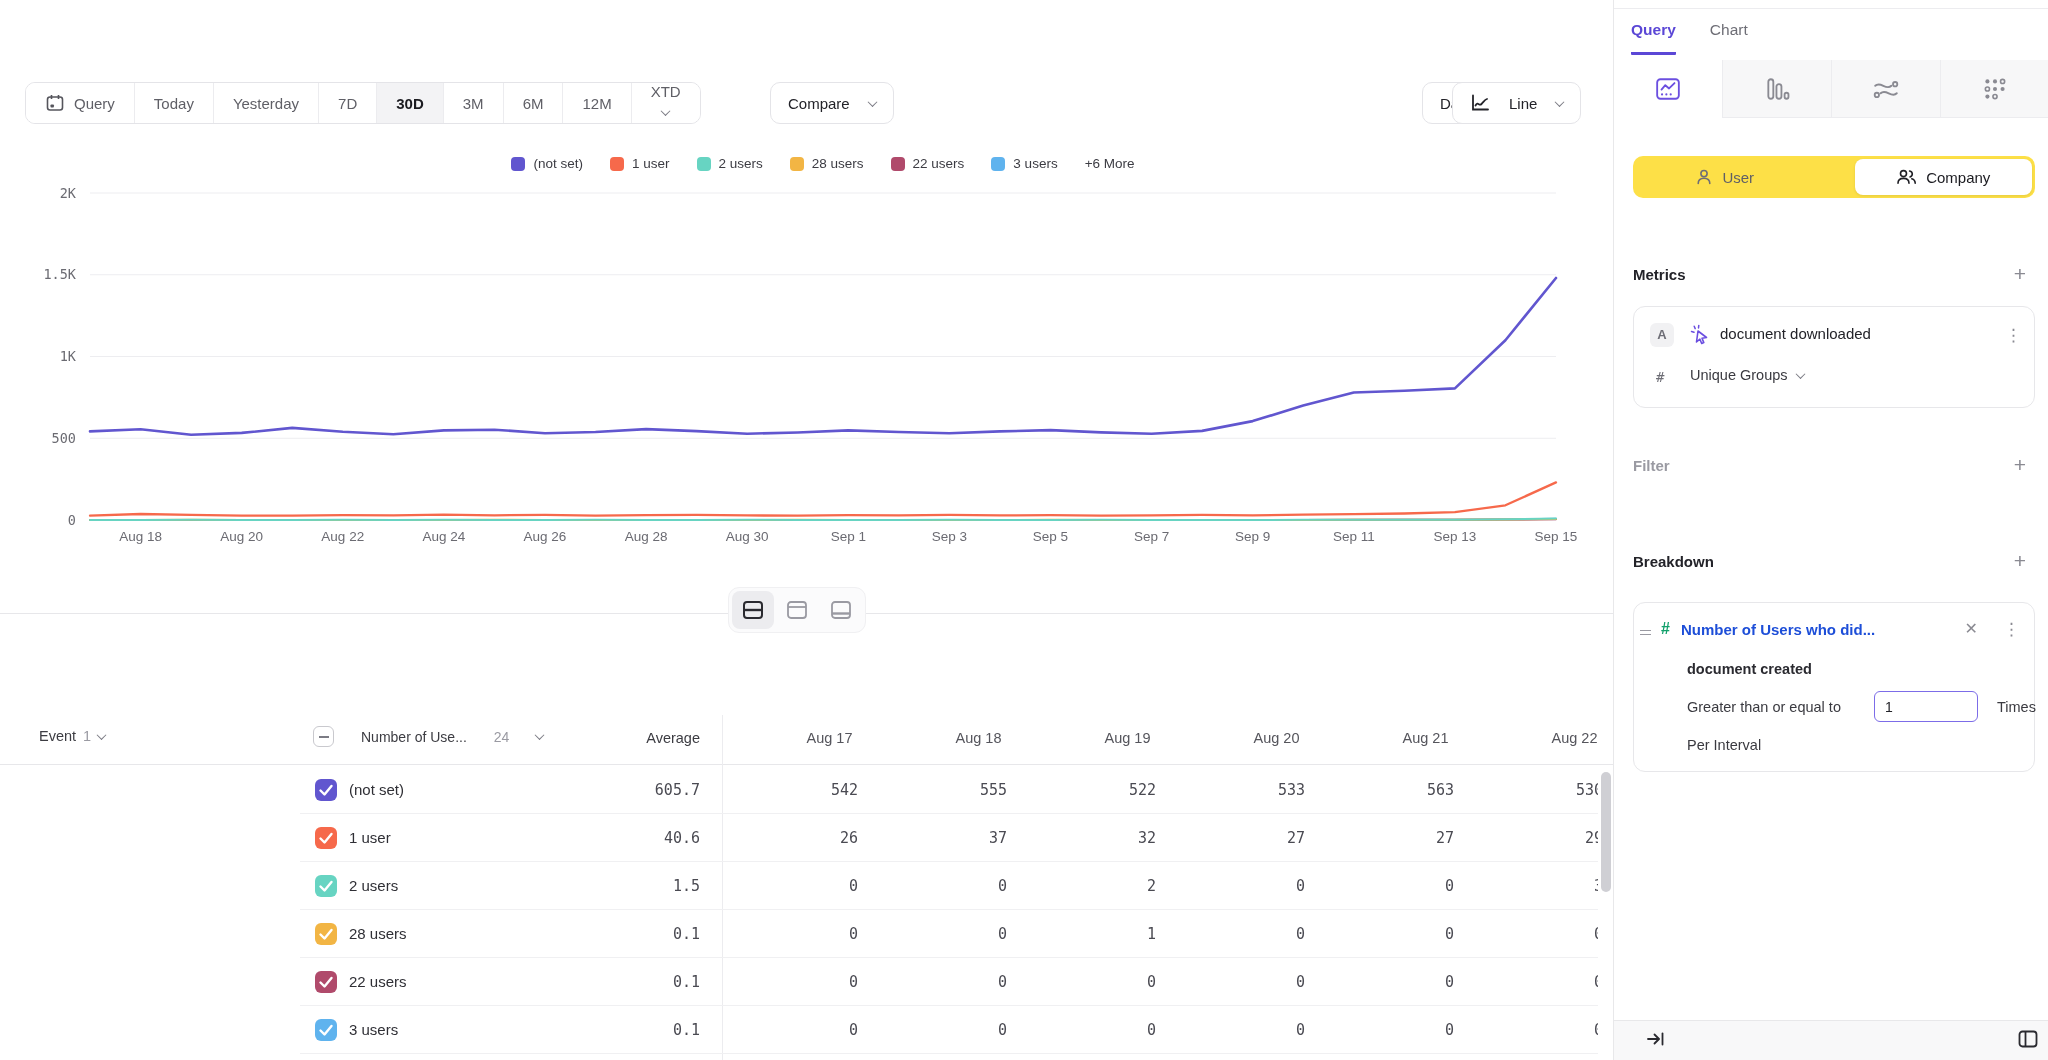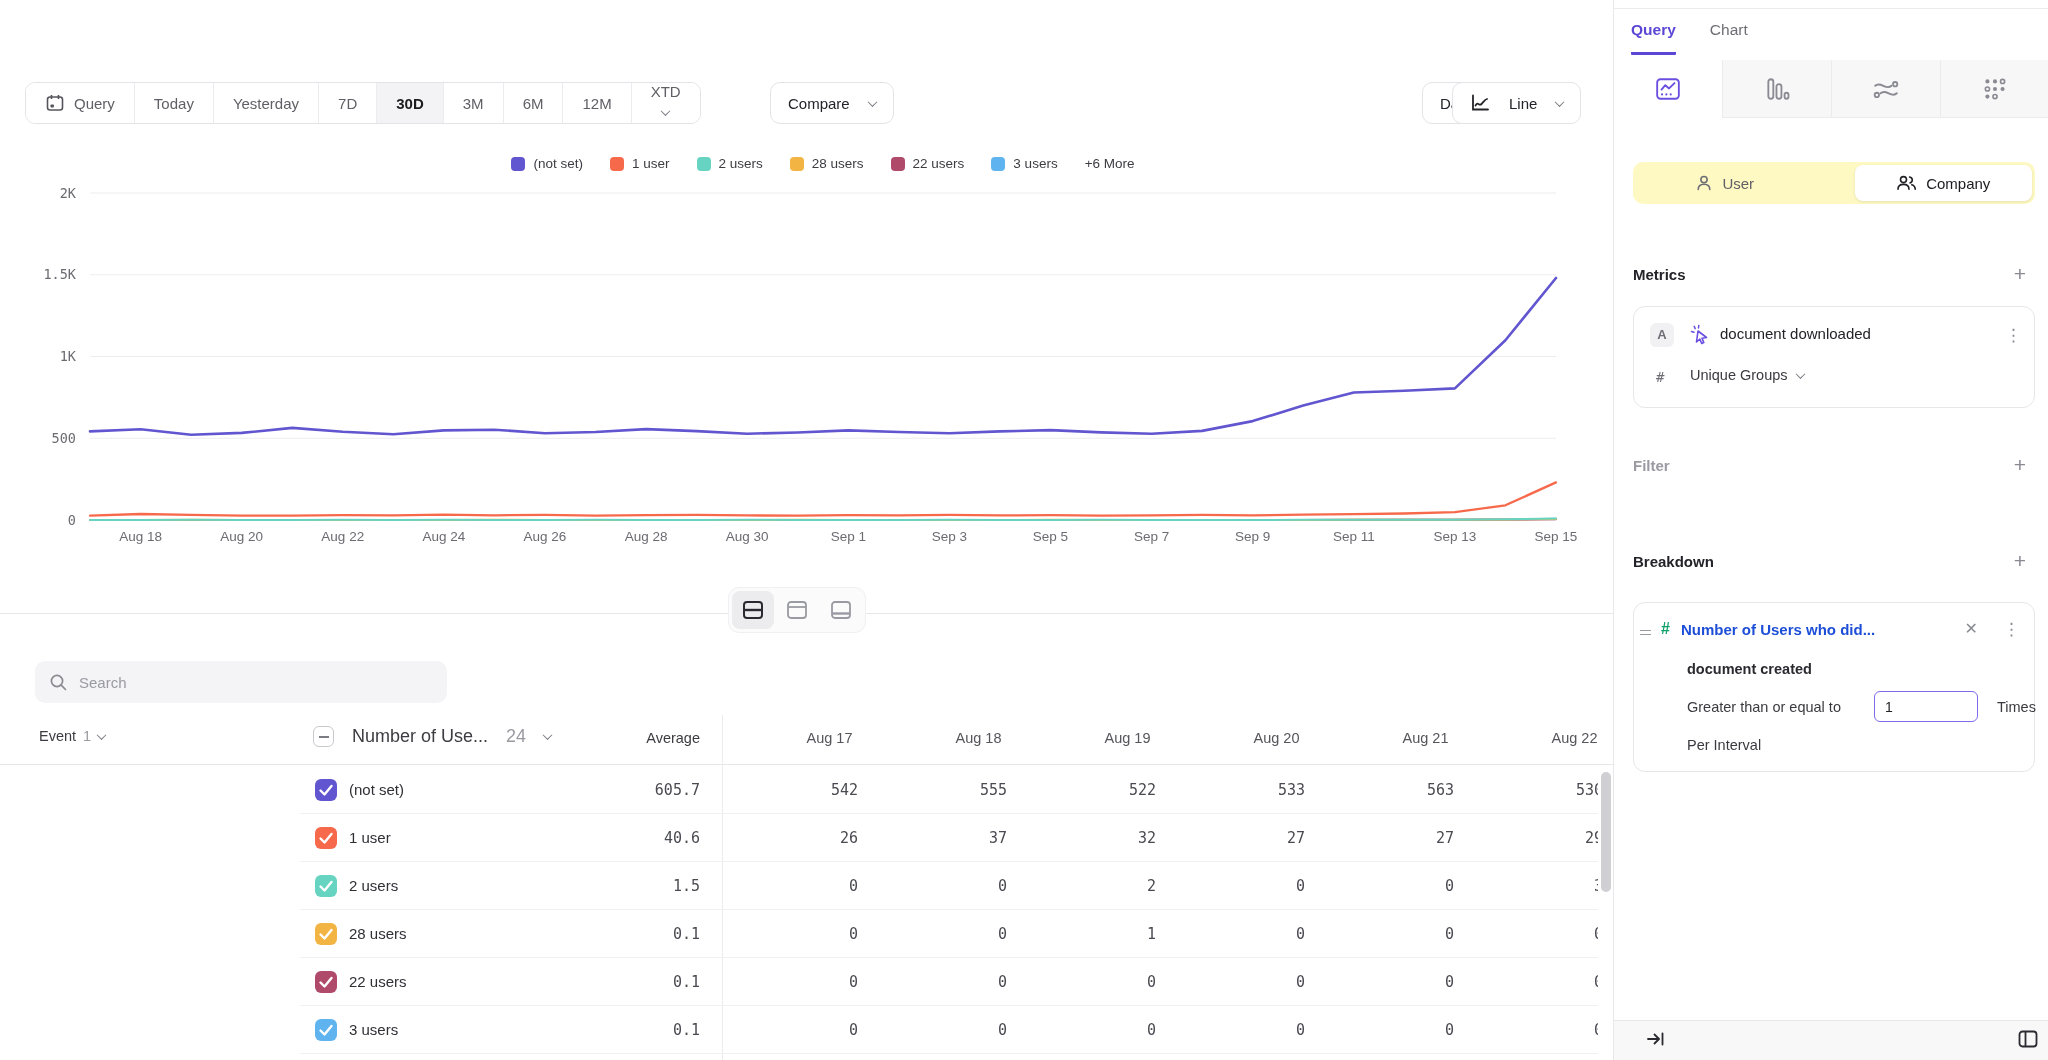--- a/index.html
+++ b/index.html
@@ -33,21 +33,21 @@
 
   
   .search { position:absolute; left:35px; top:661px; width:412px; height:42px; background:#f4f4f6; border-radius:10px; display:flex; align-items:center; gap:11px; padding:0 14px; }
   .search input { flex:1; border:none; background:transparent; outline:none; font-size:15px; color:#2a2a30; font-family:"Liberation Sans", sans-serif; }
   .search input::placeholder { color:#9a9aa2; }
 
   
   .thead { position:absolute; left:0; top:715px; width:1613px; height:50px; }
   .event-hdr { position:absolute; left:39px; top:13px; display:flex; align-items:center; gap:7px; font-size:14.5px; color:#3c3c42; cursor:pointer; }
   .hdr-count { color:#9a9aa2; }
-  .series-hdr { position:absolute; left:313px; top:11px; display:flex; align-items:center; gap:18px; font-size:18px; color:#3c3c42; }
+  .series-hdr { position:absolute; left:313px; top:11px; display:flex; align-items:center; gap:27px; font-size:14px; color:#3c3c42; }
   .ind-chk { width:21px; height:21px; background:#fff; border:1.5px solid #c9c9ce; border-radius:6px; display:flex; align-items:center; justify-content:center; cursor:pointer; }
   .ind-chk i { display:block; width:10px; height:2px; background:#7b7b84; }
   .avg-hdr { position:absolute; left:550px; top:15px; width:150px; text-align:right; font-size:14.5px; color:#3c3c42; }
   .date-hdrs { position:absolute; left:755px; top:15px; width:843px; overflow:hidden; display:flex; }
   .dcol { flex:none; width:149px; text-align:center; font-size:14.5px; color:#55555c; white-space:nowrap; }
   .thead-line { position:absolute; left:0; top:764px; width:1613px; height:1px; background:#e7e7ea; }
   .v-divider { position:absolute; left:722px; top:715px; width:1px; height:345px; background:#ececef; }
 
   .event-panel { position:absolute; left:30px; top:768px; width:253px; height:292px; background:#f6f6f8; border-radius:4px; overflow:hidden; }
   .event-item { padding:14px 12px; font-size:14.5px; color:#6e6e76; white-space:nowrap; overflow:hidden; cursor:pointer; }
@@ -65,21 +65,21 @@
   .sidebar { position:absolute; left:1613px; top:0; width:435px; height:1060px; border-left:1px solid #e8e8ea; background:#fff; }
   .sb-topline { position:absolute; left:0; top:8px; width:100%; height:1px; background:#ececef; }
   .sb-tabs { position:absolute; left:17px; top:9px; display:flex; gap:34px; }
   .sb-tab { font-size:15.5px; padding:12px 0 13px; border:none; background:none; cursor:pointer; color:#6e6e76; font-weight:500; border-bottom:3px solid transparent; }
   .sb-tab.active { color:#5b47d6; font-weight:700; border-bottom:3px solid #5b47d6; border-radius:1px; }
   .sb-charttabs { position:absolute; left:0; top:60px; width:435px; height:58px; display:flex; }
   .sbtab { flex:1; display:flex; align-items:center; justify-content:center; background:#f7f7f8; border:none; border-left:1px solid #ececef; border-bottom:1px solid #ececef; color:#8a8a92; cursor:pointer; }
   .sbtab:first-child { border-left:none; }
   .sbtab.active { background:#fff; border-bottom:1px solid transparent; color:#6b4fe0; }
 
-  .scope { position:absolute; left:19px; top:162px; width:402px; height:42px; background:#fef9c3; border-radius:10px; display:flex; padding:3px;justify-content:center; }
+  .scope { position:absolute; left:19px; top:156px; width:402px; height:42px; background:#fde047; border-radius:10px; display:flex; padding:3px;justify-content:center; }
   .scope-opt { flex:1; display:flex; align-items:center; justify-content:center; gap:9px; font-size:15px; color:#5f5f66; border:none; background:transparent; border-radius:8px; cursor:pointer; }
   .scope-opt.sel { background:#fff; color:#1b1b20; font-weight:400; box-shadow:0 1px 3px rgba(0,0,0,0.1);margin-left:41px; }
 
   .sb-h { position:absolute; left:19px; font-size:15px; font-weight:700; color:#232329; }
   .sb-h.muted { color:#9a9aa2; font-weight:600; }
   .plus-btn { position:absolute; right:16px; width:24px; height:24px; border:none; background:none; font-size:21px; line-height:22px; color:#8a8a92; cursor:pointer; }
 
   .metric-card { position:absolute; left:19px; top:306px; width:402px; height:102px; border:1px solid #e7e7ea; border-radius:12px; background:#fff; }
   .mc-badge { position:absolute; left:16px; top:16px; width:24px; height:24px; background:#f1f1f3; border-radius:6px; text-align:center; line-height:24px; font-size:13px; font-weight:600; color:#6e6e76; }
   .mc-icon { position:absolute; left:56px; top:17px; }
@@ -208,27 +208,20 @@
         </svg>
     </button>
     <button class="lt-btn">
       <svg width="22" height="20" viewBox="0 0 22 20">
           <rect x="2" y="2" width="18" height="16" rx="3" fill="none" stroke="currentColor" stroke-width="1.8"></rect>
           <line x1="2" y1="13.5" x2="20" y2="13.5" stroke="currentColor" stroke-width="2.4"></line>
         </svg>
     </button>
   </div>
 
-  <div class="search">
-    <svg width="19" height="19" viewBox="0 0 19 19">
-        <circle cx="8" cy="8" r="5.6" fill="none" stroke="#8a8a92" stroke-width="1.7"></circle>
-        <line x1="12.2" y1="12.2" x2="16.5" y2="16.5" stroke="#8a8a92" stroke-width="1.7" stroke-linecap="round"></line>
-      </svg>
-    <input type="text" placeholder="Search" style="">
-  </div>
 
   <div class="thead">
     <div class="event-hdr">
       <span>Event</span>
       <span class="hdr-count">1</span>
       <span class="chev"></span>
     </div>
     <div class="series-hdr">
       <span class="ind-chk">
           <i></i>

